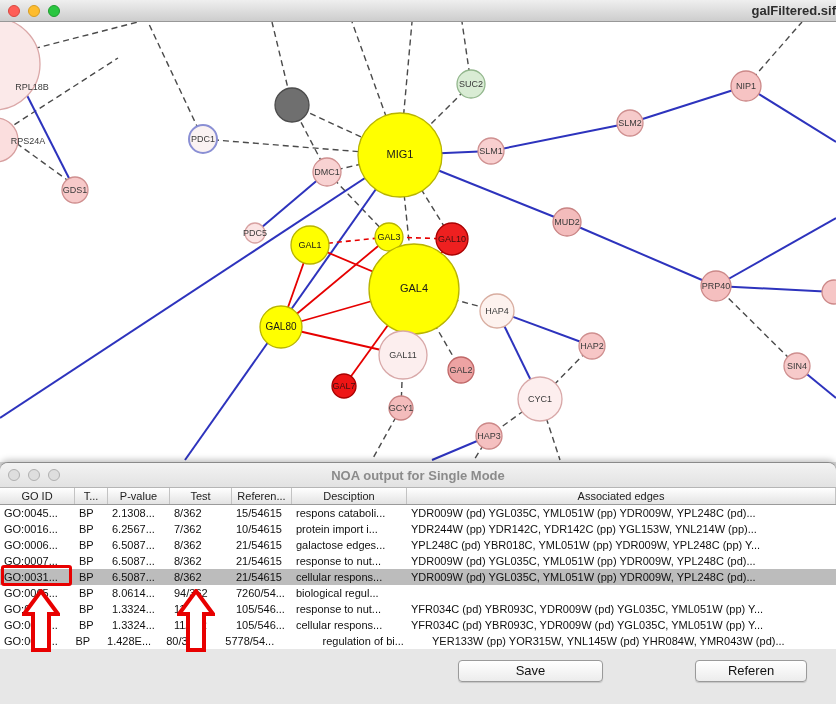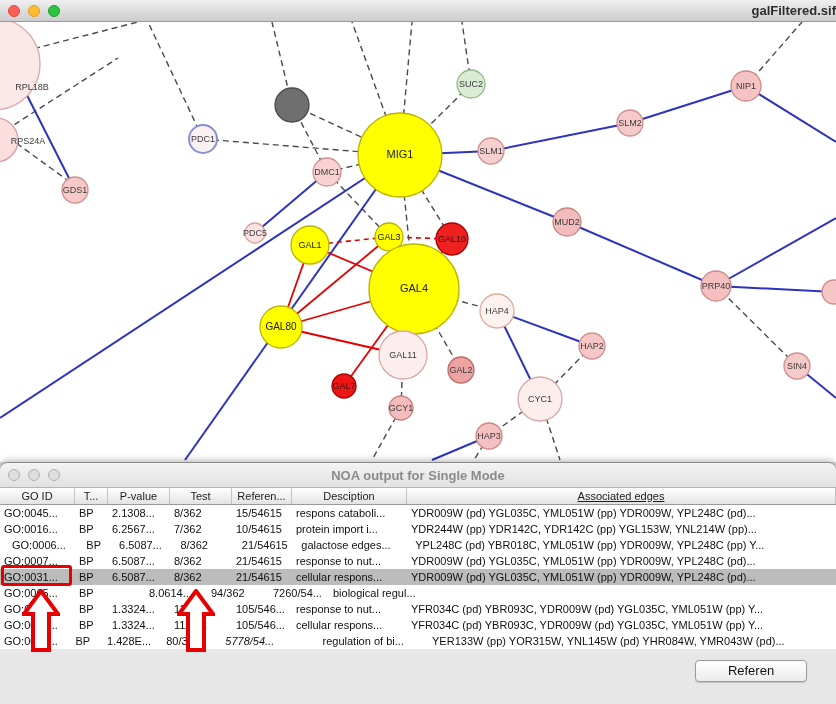--- a/index.html
+++ b/index.html
@@ -235,21 +235,21 @@
       <div class="title">NOA output for Single Mode</div>
     </div>
     <div class="table">
       <div class="thead" id="thead">
           <div class="th" style="width: 75px;">GO ID</div>
           <div class="th" style="width: 33px;">T...</div>
           <div class="th" style="width: 62px;">P-value</div>
           <div class="th" style="width: 62px;">Test</div>
           <div class="th" style="width: 60px;">Referen...</div>
           <div class="th" style="width: 115px;">Desciption</div>
-          <div class="th" style="width: 429px; text-decoration: underline;">Associated edges</div>
+          <div class="th" style="width: 429px;">Associated edges</div>
         </div>
       <div id="rows">
           <div class="row">
             <div class="cell" style="width: 75px;">GO:0045...</div>
             <div class="cell" style="width: 33px;">BP</div>
             <div class="cell" style="width: 62px;">2.1308...</div>
             <div class="cell" style="width: 62px;">8/362</div>
             <div class="cell" style="width: 60px;">15/54615</div>
             <div class="cell" style="width: 115px;">respons cataboli...</div>
             <div class="cell" style="width: 429px;">YDR009W (pd) YGL035C, YML051W (pp) YDR009W, YPL248C (pd)...</div>
@@ -257,21 +257,21 @@
           <div class="row">
             <div class="cell" style="width: 75px;">GO:0016...</div>
             <div class="cell" style="width: 33px;">BP</div>
             <div class="cell" style="width: 62px;">6.2567...</div>
             <div class="cell" style="width: 62px;">7/362</div>
             <div class="cell" style="width: 60px;">10/54615</div>
             <div class="cell" style="width: 115px;">protein import i...</div>
             <div class="cell" style="width: 429px;">YDR244W (pp) YDR142C, YDR142C (pp) YGL153W, YNL214W (pp)...</div>
           </div>
           <div class="row">
-            <div class="cell" style="width: 75px; margin-left: 8px;">GO:0006...</div>
+            <div class="cell" style="width: 75px;">GO:0006...</div>
             <div class="cell" style="width: 33px;">BP</div>
             <div class="cell" style="width: 62px;">6.5087...</div>
             <div class="cell" style="width: 62px;">8/362</div>
             <div class="cell" style="width: 60px;">21/54615</div>
             <div class="cell" style="width: 115px;">galactose edges...</div>
             <div class="cell" style="width: 429px;">YPL248C (pd) YBR018C, YML051W (pp) YDR009W, YPL248C (pp) Y...</div>
           </div>
           <div class="row">
             <div class="cell" style="width: 75px;">GO:0007...</div>
             <div class="cell" style="width: 33px;">BP</div>
@@ -286,21 +286,21 @@
             <div class="cell" style="width: 33px;">BP</div>
             <div class="cell" style="width: 62px;">6.5087...</div>
             <div class="cell" style="width: 62px;">8/362</div>
             <div class="cell" style="width: 60px;">21/54615</div>
             <div class="cell" style="width: 115px;">cellular respons...</div>
             <div class="cell" style="width: 429px;">YDR009W (pd) YGL035C, YML051W (pp) YDR009W, YPL248C (pd)...</div>
           </div>
           <div class="row">
             <div class="cell" style="width: 75px;">GO:0065...</div>
             <div class="cell" style="width: 33px;">BP</div>
-            <div class="cell" style="width: 62px; margin-left: 37px;">8.0614...</div>
+            <div class="cell" style="width: 62px;">8.0614...</div>
             <div class="cell" style="width: 62px;">94/362</div>
             <div class="cell" style="width: 60px;">7260/54...</div>
             <div class="cell" style="width: 115px;">biological regul...</div>
           </div>
           <div class="row">
             <div class="cell" style="width: 75px;">GO:0031...</div>
             <div class="cell" style="width: 33px;">BP</div>
             <div class="cell" style="width: 62px;">1.3324...</div>
             <div class="cell" style="width: 62px;">11/362</div>
             <div class="cell" style="width: 60px;">105/546...</div>
@@ -314,26 +314,27 @@
             <div class="cell" style="width: 62px;">11/362</div>
             <div class="cell" style="width: 60px;">105/546...</div>
             <div class="cell" style="width: 115px;">cellular respons...</div>
             <div class="cell" style="width: 429px;">YFR034C (pd) YBR093C, YDR009W (pd) YGL035C, YML051W (pp) Y...</div>
           </div>
           <div class="row">
             <div class="cell" style="width: 75px;">GO:0050...</div>
             <div class="cell" style="width: 33px;">BP</div>
             <div class="cell" style="width: 62px;">1.428E...</div>
             <div class="cell" style="width: 62px;">80/362</div>
-            <div class="cell" style="width: 60px; font-style: italic;">5778/54...</div>
+            <div class="cell" style="width: 60px;">5778/54...</div>
             <div class="cell" style="width: 115px; margin-left: 40px;">regulation of bi...</div>
             <div class="cell" style="width: 429px;">YER133W (pp) YOR315W, YNL145W (pd) YHR084W, YMR043W (pd)...</div>
           </div>
         </div>
     </div>
+    <button class="btn" id="save-btn">Save</button>
     <button class="btn" id="cancel-btn">Referen</button>
   </section>
 
   <div id="hl-box"></div>
   <svg id="arrow1" class="arrow" width="38" height="64" viewBox="0 0 38 64">
     <polygon points="19,2 36,25 27,25 27,61 11,61 11,25 2,25" fill="#ffffff" stroke="#e80000" stroke-width="4" stroke-linejoin="miter"></polygon>
   </svg>
   <svg id="arrow2" class="arrow" width="38" height="64" viewBox="0 0 38 64">
     <polygon points="19,2 36,25 27,25 27,61 11,61 11,25 2,25" fill="#ffffff" stroke="#e80000" stroke-width="4" stroke-linejoin="miter"></polygon>
   </svg>

